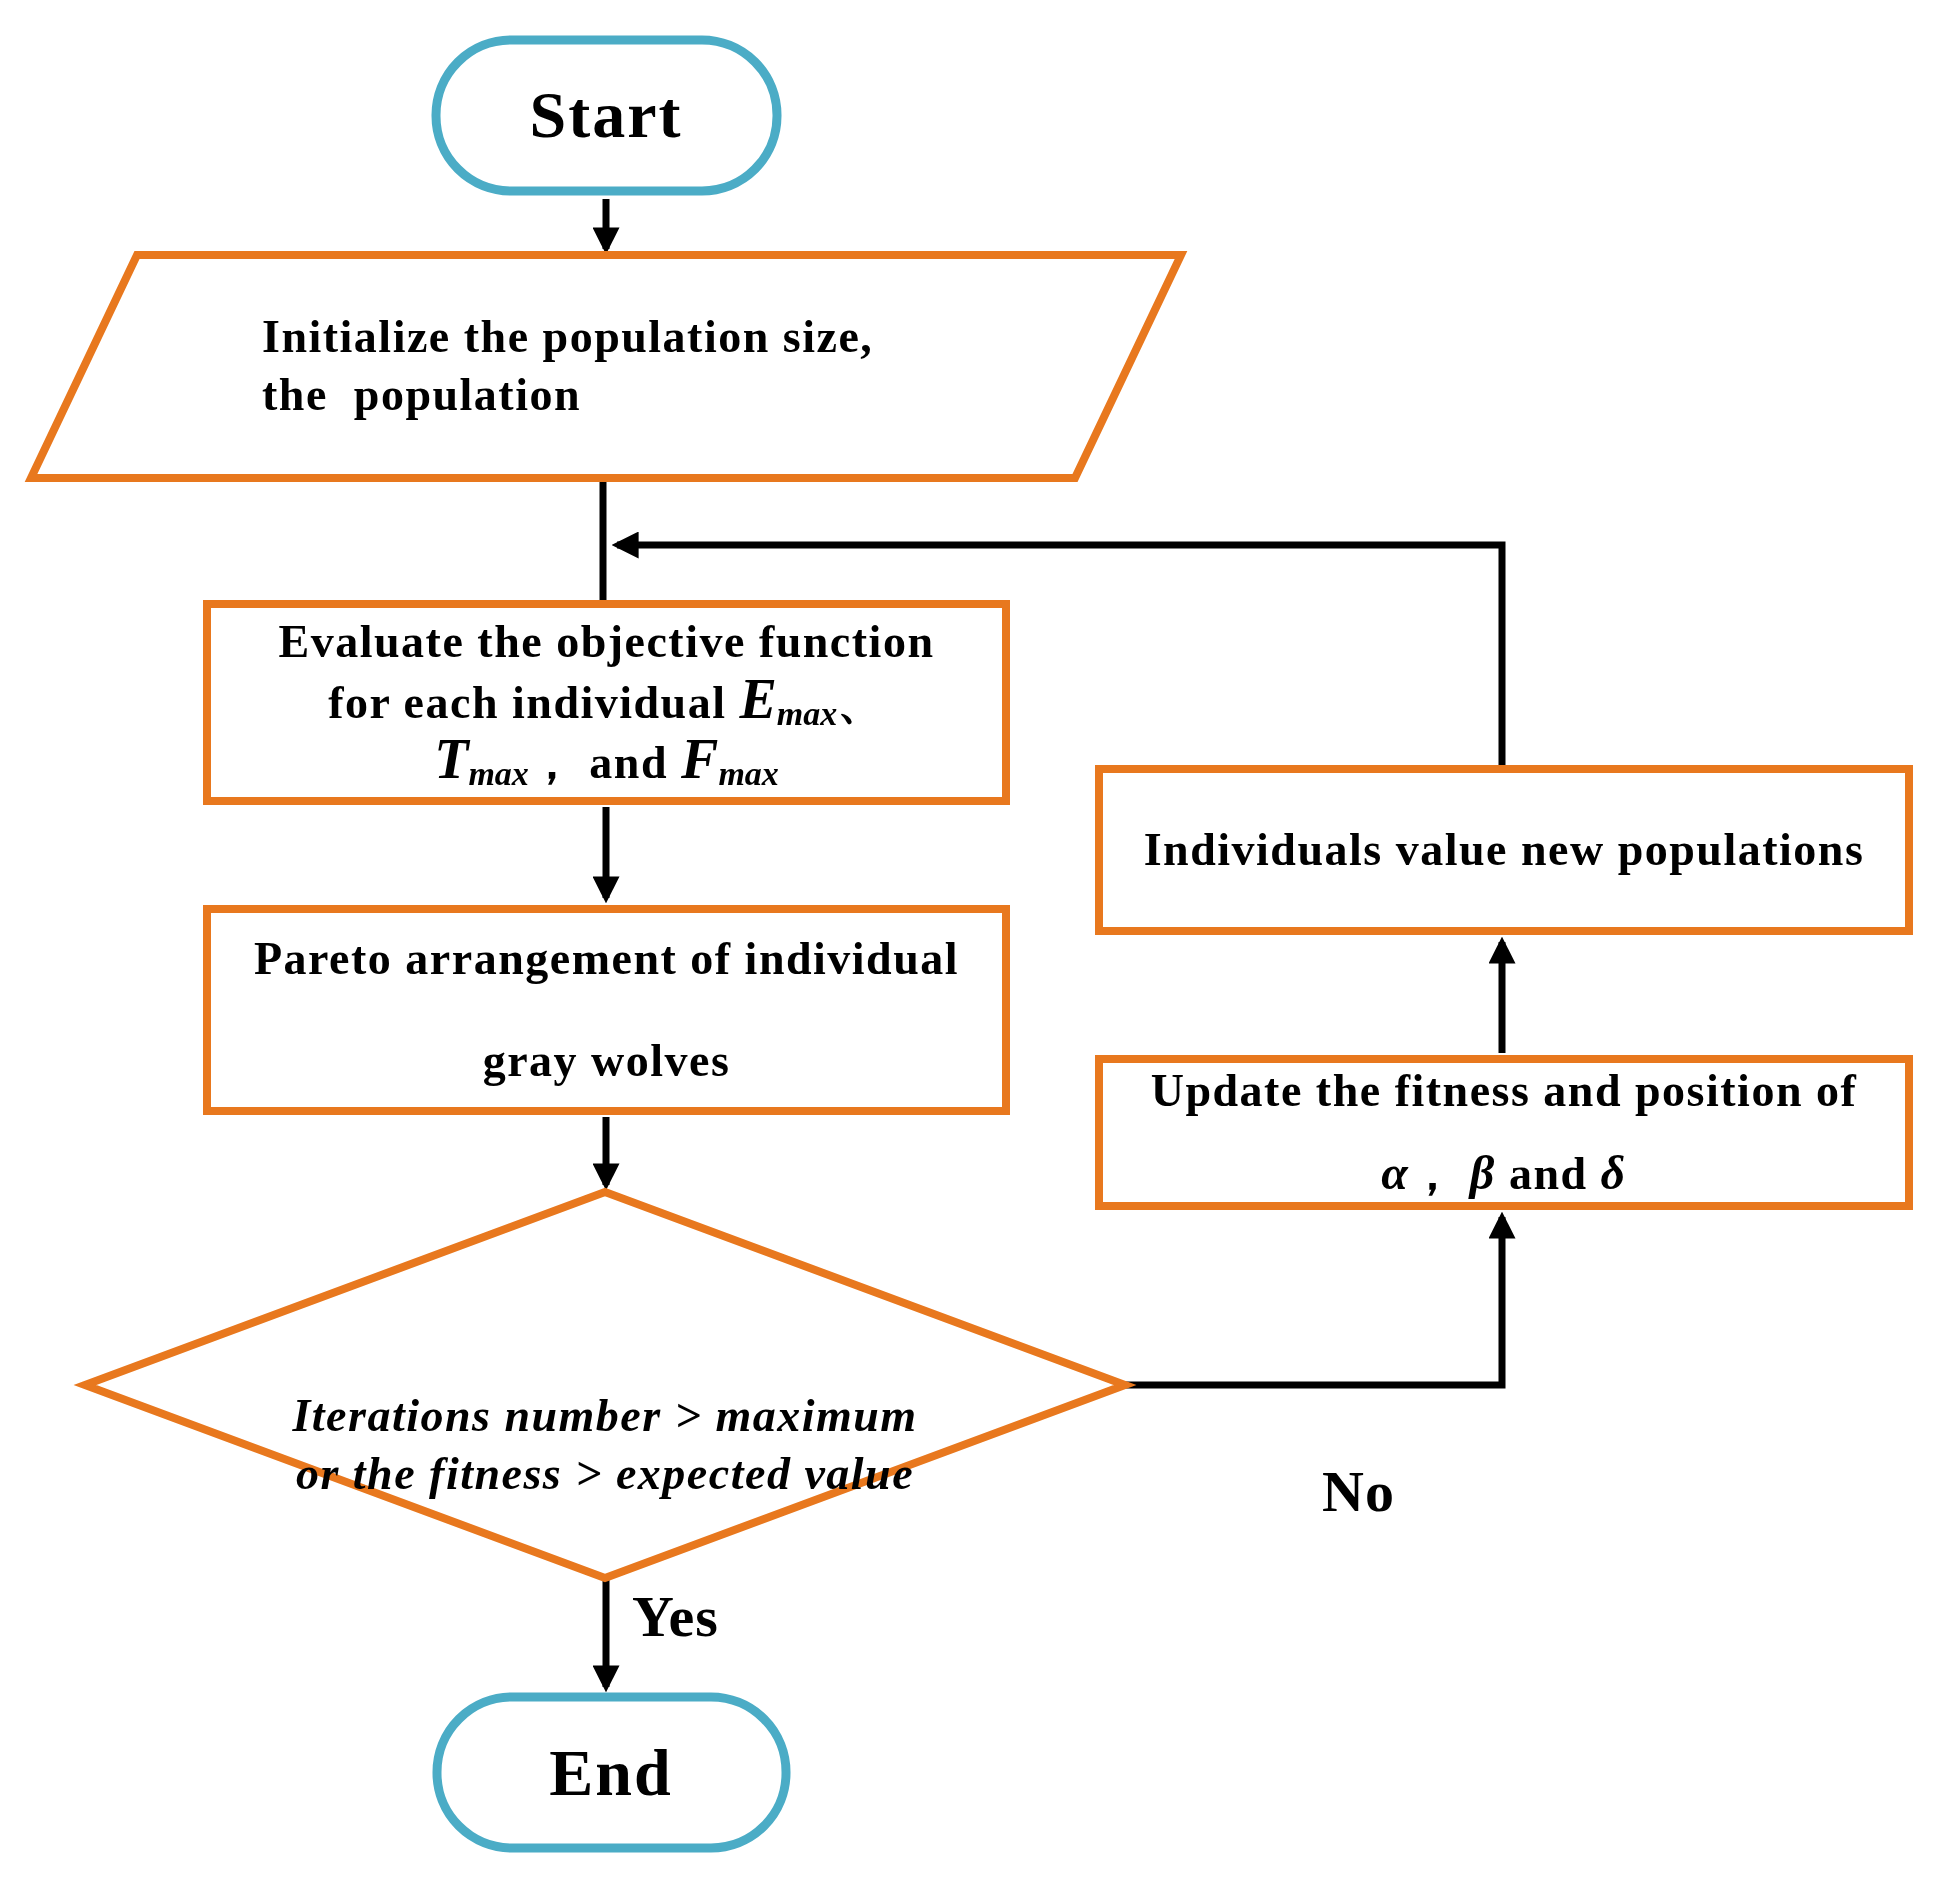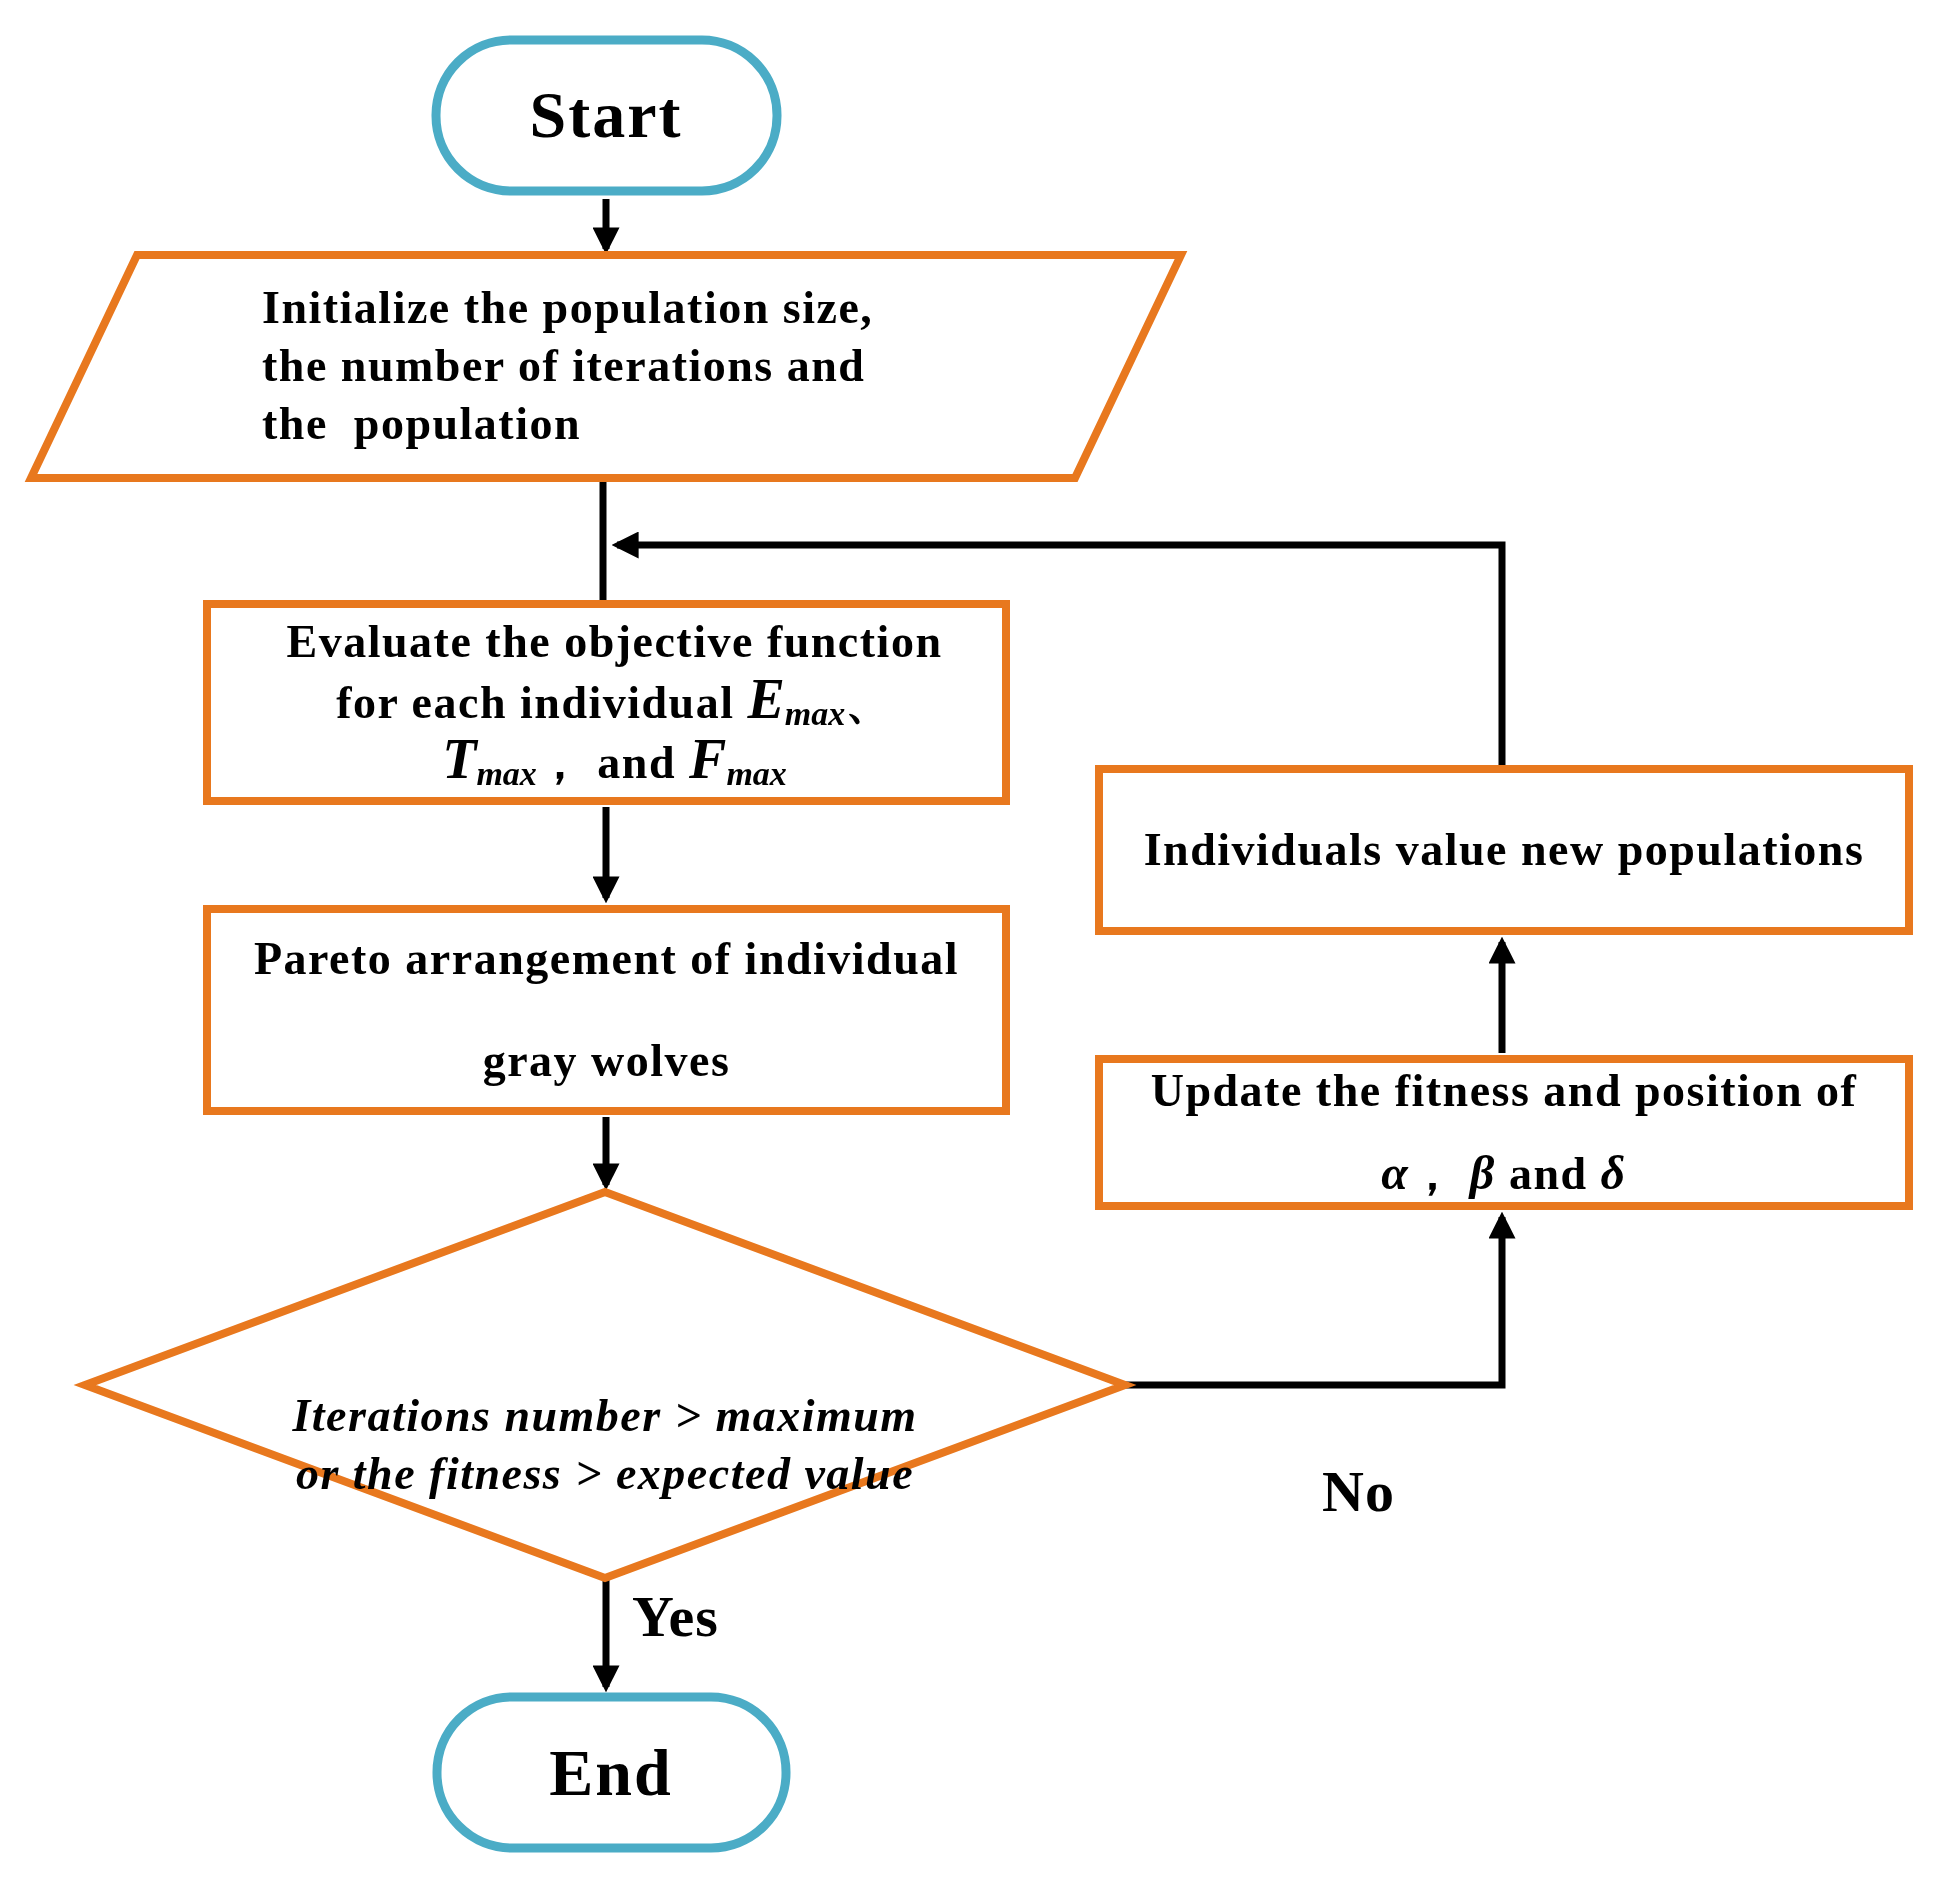--- a/index.html
+++ b/index.html
@@ -55,25 +55,24 @@
     <rect class="shape-orange" x="1099" y="769" width="810" height="162"></rect>
     <rect class="shape-orange" x="1099" y="1059" width="810" height="147"></rect>
   </svg>
 
   <div class="txt terminator" style="left:431px; top:35px; width:350px; height:160px;">
     <span class="line">Start</span>
   </div>
 
   <div class="txt txt-left" style="left:262px; top:262px; width:780px; height:208px;">
     <span class="line">Initialize the population size,</span>
-    <span class="line">the number of iterations and</span>
     <span class="line">the  population</span>
   </div>
 
-  <div class="txt" style="left:203px; top:600px; width:807px; height:205px;padding-left:8px;">
+  <div class="txt" style="left:203px; top:600px; width:807px; height:205px;">
     <span class="line">Evaluate the objective function</span>
     <span class="line"><span>for each individual </span><span class="mvar">E</span><span class="msub">max</span><span>、</span></span>
     <span class="line"><span class="mvar">T</span><span class="msub">max</span><span>， and </span><span class="mvar">F</span><span class="msub">max</span></span>
   </div>
 
   <div class="txt" style="left:203px; top:905px; width:807px; height:210px;gap:44px;">
     <span class="line">Pareto arrangement of individual</span>
     <span class="line">gray wolves</span>
   </div>
 

